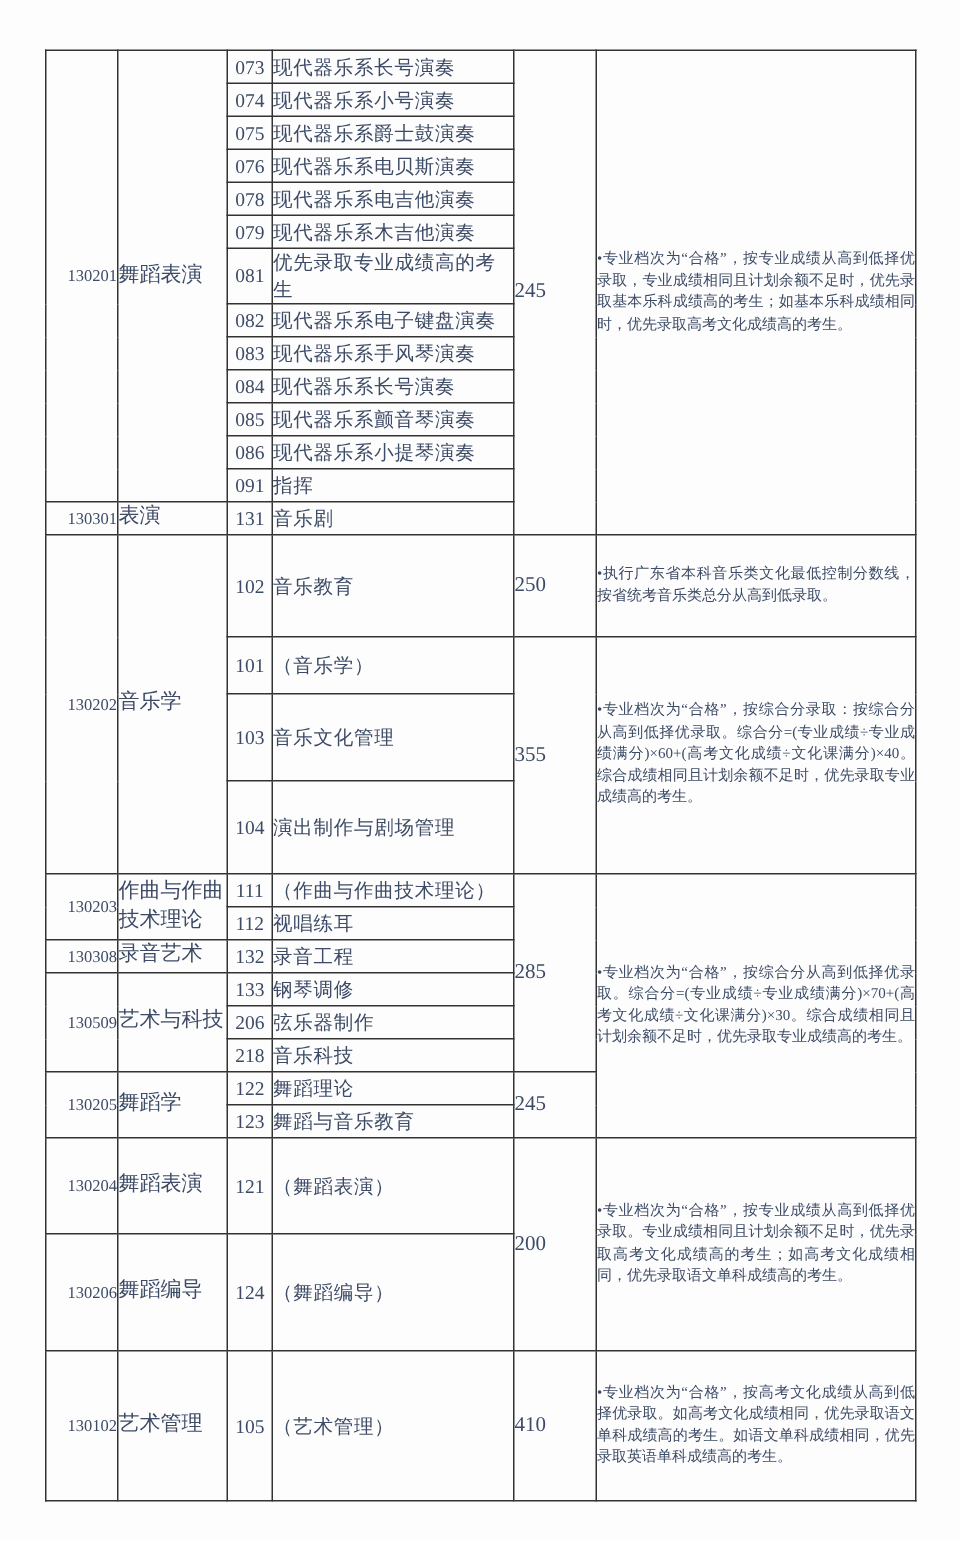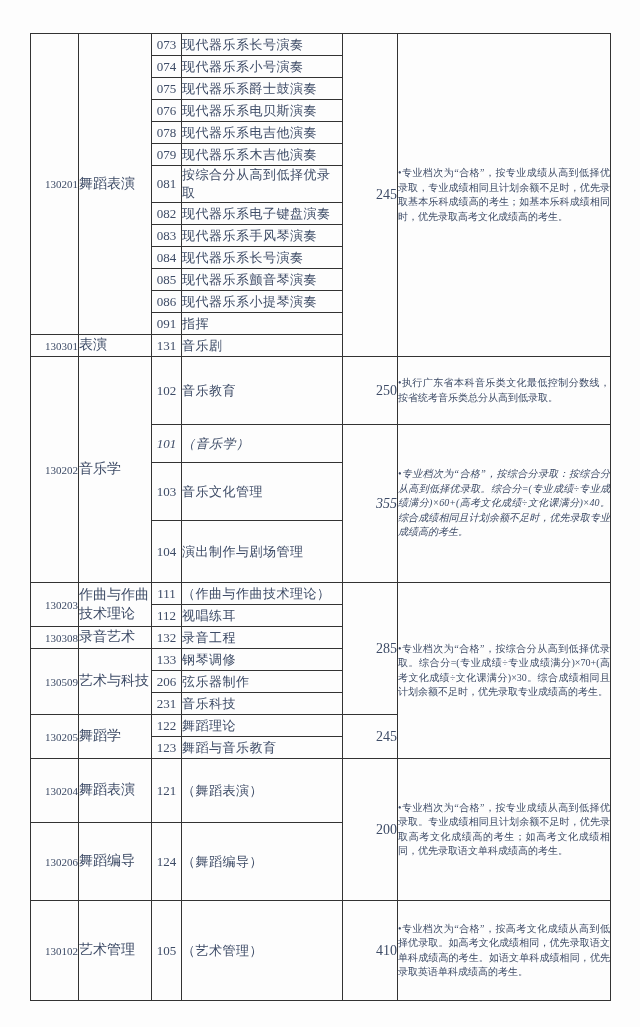--- a/index.html
+++ b/index.html
@@ -35,21 +35,21 @@
   col.c-major-code { width: 48px; }
   col.c-major-name { width: 73px; }
   col.c-program-code { width: 30px; }
   col.c-program-name { width: 161px; }
   col.c-score { width: 55px; }
   col.c-note { width: 213px; }
   td.major-code { text-align: right; font-size: 11px; }
   td.major-name { text-align: left; padding: 0 2px; font-size: 14px; line-height: 1.3; }
   td.program-code { text-align: center; font-size: 13px; }
   td.program-name { text-align: left; padding: 0 4px; font-size: 13px; letter-spacing: 0.5px; }
-  td.score { text-align: right; font-size: 14px; }
+  td.score { text-align: left; font-size: 14px; }
   td.note { text-align: justify; padding: 4px 6px; font-size: 10px; line-height: 1.45; }
 </style>
 </head>
 <body>
 
 <div class="page">
   <table class="admission-table">
     <colgroup>
       <col class="c-major-code">
       <col class="c-major-name">
@@ -82,21 +82,21 @@
         <tr>
           <td class="program-code">078</td>
           <td class="program-name">现代器乐系电吉他演奏</td>
         </tr>
         <tr>
           <td class="program-code">079</td>
           <td class="program-name">现代器乐系木吉他演奏</td>
         </tr>
         <tr>
           <td class="program-code">081</td>
-          <td class="program-name">按综合分从高到低择优录取</td>
+          <td class="program-name">优先录取专业成绩高的考生</td>
         </tr>
         <tr>
           <td class="program-code">082</td>
           <td class="program-name">现代器乐系电子键盘演奏</td>
         </tr>
         <tr>
           <td class="program-code">083</td>
           <td class="program-name">现代器乐系手风琴演奏</td>
         </tr>
         <tr>
@@ -122,21 +122,21 @@
           <td class="program-name">音乐剧</td>
         </tr>
         <tr style="height: 68px;">
           <td class="major-code" rowspan="4">130202</td>
           <td class="major-name" rowspan="4">音乐学</td>
           <td class="program-code">102</td>
           <td class="program-name">音乐教育</td>
           <td class="score">250</td>
           <td class="note">•执行广东省本科音乐类文化最低控制分数线，按省统考音乐类总分从高到低录取。</td>
         </tr>
-        <tr style="height: 38px; font-style: italic;">
+        <tr style="height: 38px;">
           <td class="program-code">101</td>
           <td class="program-name">（音乐学）</td>
           <td class="score" rowspan="3">355</td>
           <td class="note" rowspan="3">•专业档次为“合格”，按综合分录取：按综合分从高到低择优录取。综合分=(专业成绩÷专业成绩满分)×60+(高考文化成绩÷文化课满分)×40。综合成绩相同且计划余额不足时，优先录取专业成绩高的考生。</td>
         </tr>
         <tr style="height: 58px;">
           <td class="program-code">103</td>
           <td class="program-name">音乐文化管理</td>
         </tr>
         <tr style="height: 62px;">
@@ -165,21 +165,21 @@
           <td class="major-code" rowspan="3">130509</td>
           <td class="major-name" rowspan="3">艺术与科技</td>
           <td class="program-code">133</td>
           <td class="program-name">钢琴调修</td>
         </tr>
         <tr>
           <td class="program-code">206</td>
           <td class="program-name">弦乐器制作</td>
         </tr>
         <tr>
-          <td class="program-code">231</td>
+          <td class="program-code">218</td>
           <td class="program-name">音乐科技</td>
         </tr>
         <tr>
           <td class="major-code" rowspan="2">130205</td>
           <td class="major-name" rowspan="2">舞蹈学</td>
           <td class="program-code">122</td>
           <td class="program-name">舞蹈理论</td>
           <td class="score" rowspan="2">245</td>
         </tr>
         <tr>

